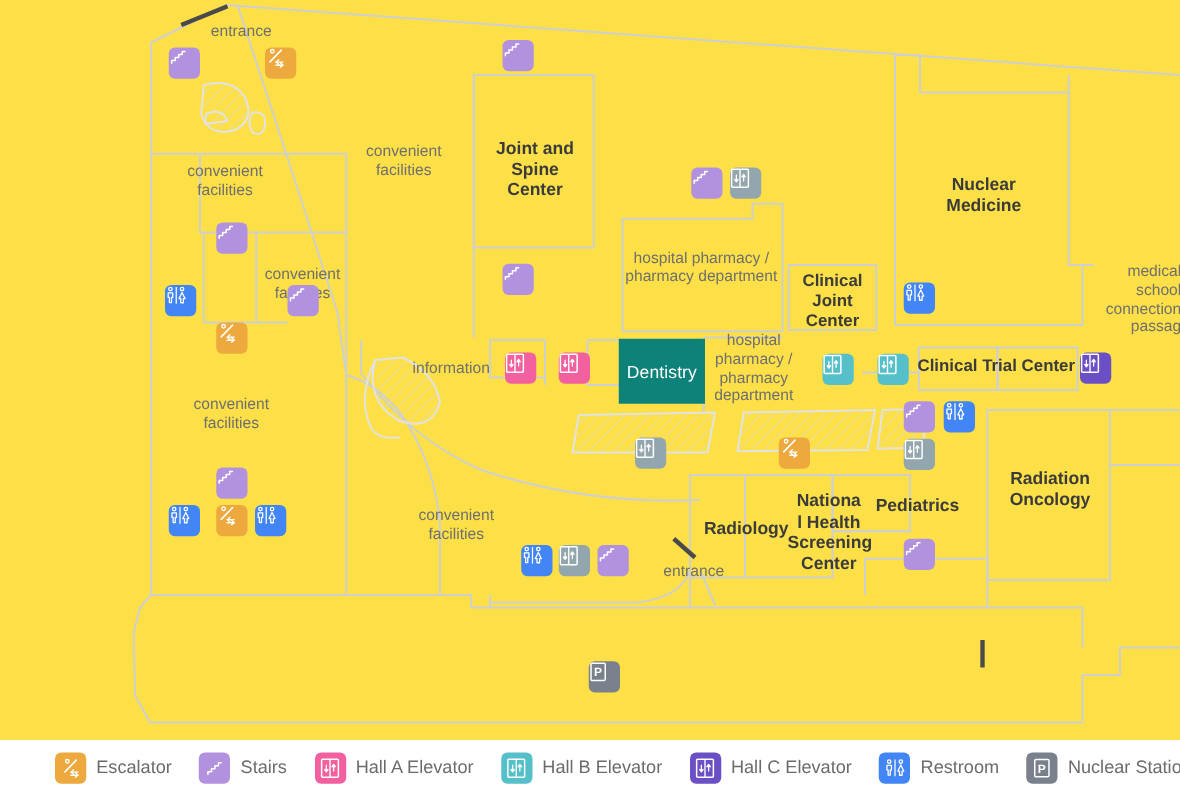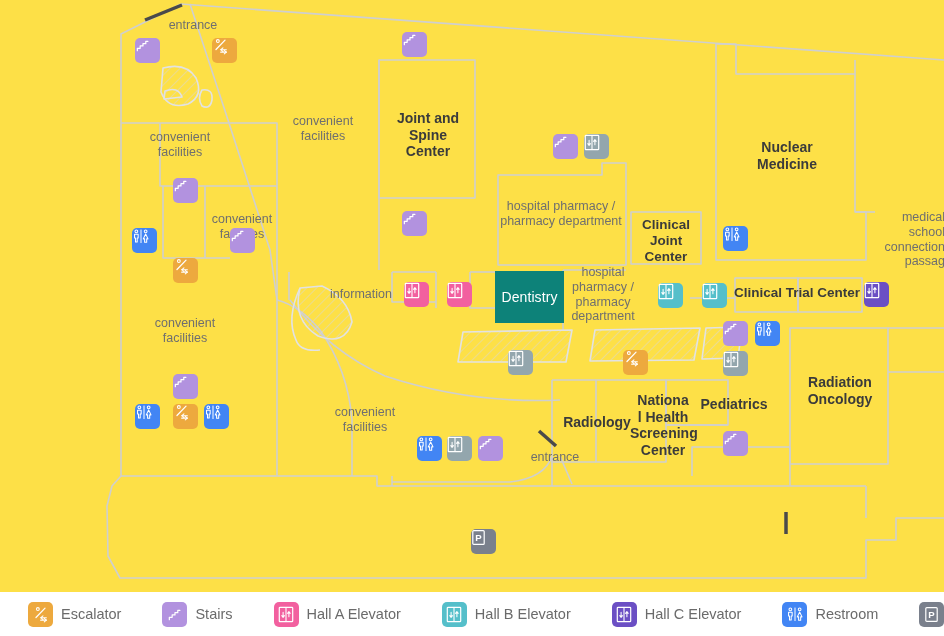--- a/index.html
+++ b/index.html
@@ -33,21 +33,21 @@
   .poi.hallA{background:#f2609f;}
   .poi.hallB{background:#55bfca;}
   .poi.hallC{background:#6b4fc4;}
   .poi.rest{background:#4285f4;}
   .poi.park{background:#7a808c;}
   .poi.mute{background:#93a6ad;}
 
   
   #legend{position:absolute;left:0;top:592px;width:944px;height:44px;
           background:#fff;display:flex;align-items:center;
-          padding-left:28px;box-sizing:border-box;gap:19px;}
+          padding-left:44px;box-sizing:border-box;}
   .leg-item{display:flex;align-items:center;margin-right:22px;white-space:nowrap;}
   .leg-ic{width:25px;height:25px;border-radius:5px;display:flex;
           align-items:center;justify-content:center;flex:0 0 auto;}
   .leg-tx{margin-left:8px;font-size:14.5px;color:#6b6b6b;}
   .leg-ic.esc{background:#eda93e;}
   .leg-ic.stair{background:#b292df;}
   .leg-ic.hallA{background:#f2609f;}
   .leg-ic.hallB{background:#55bfca;}
   .leg-ic.hallC{background:#6b4fc4;}
   .leg-ic.rest{background:#4285f4;}

